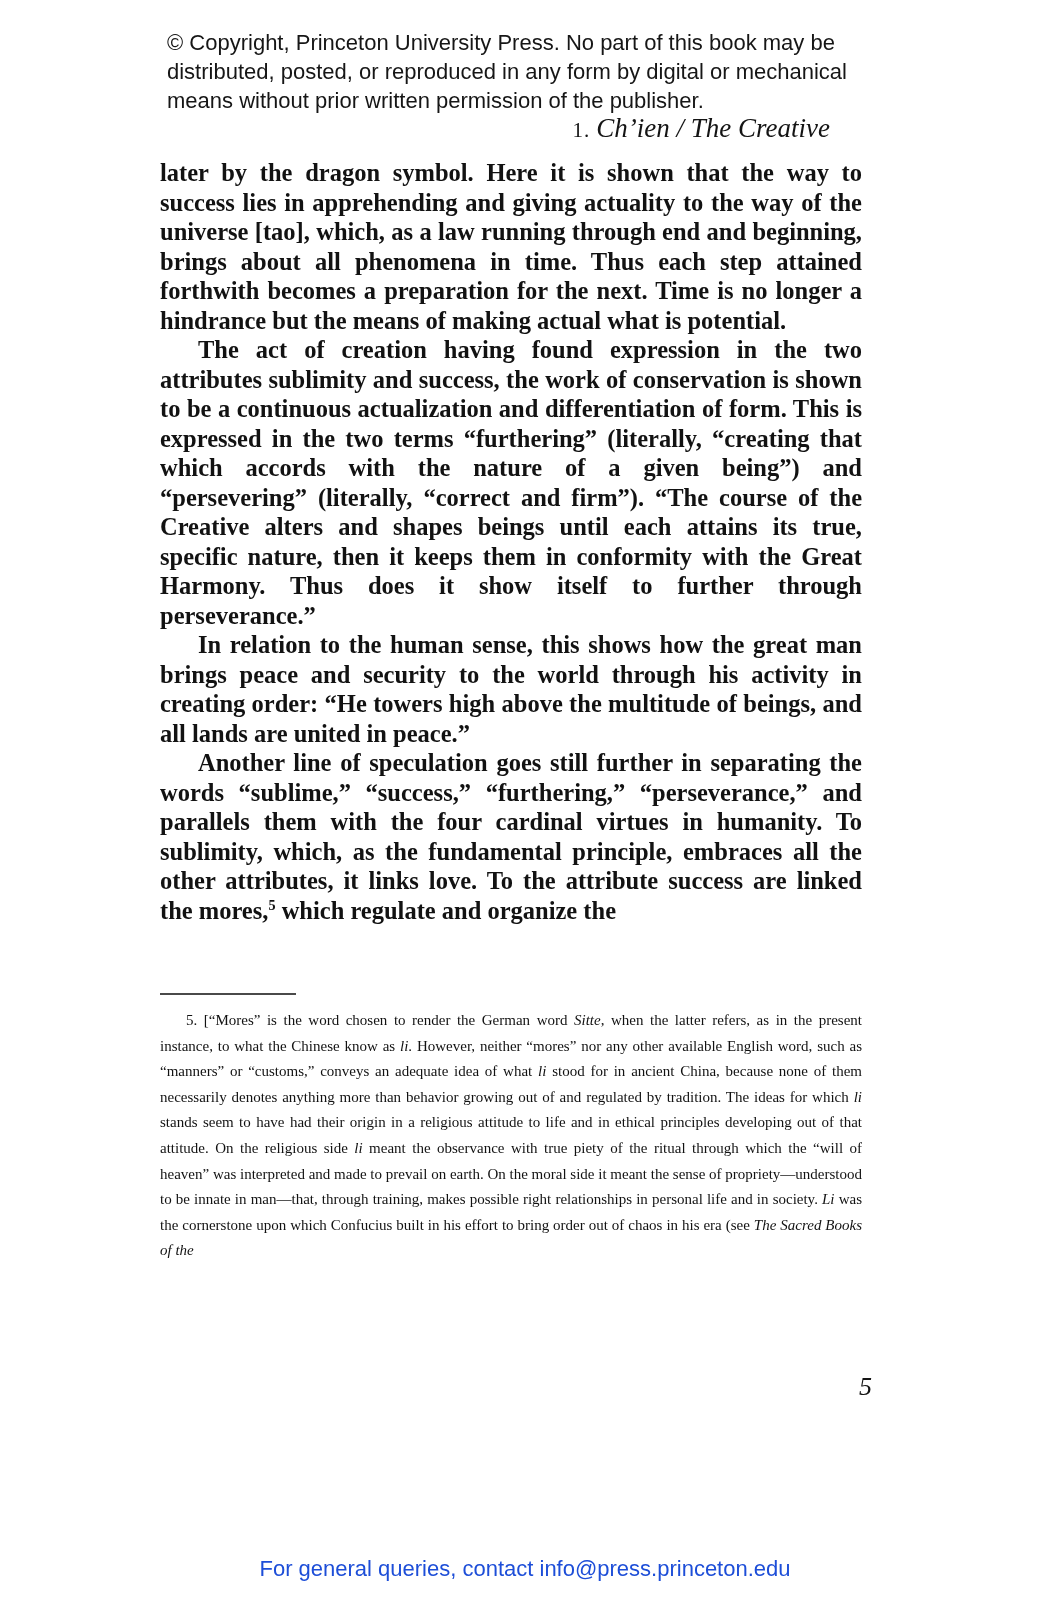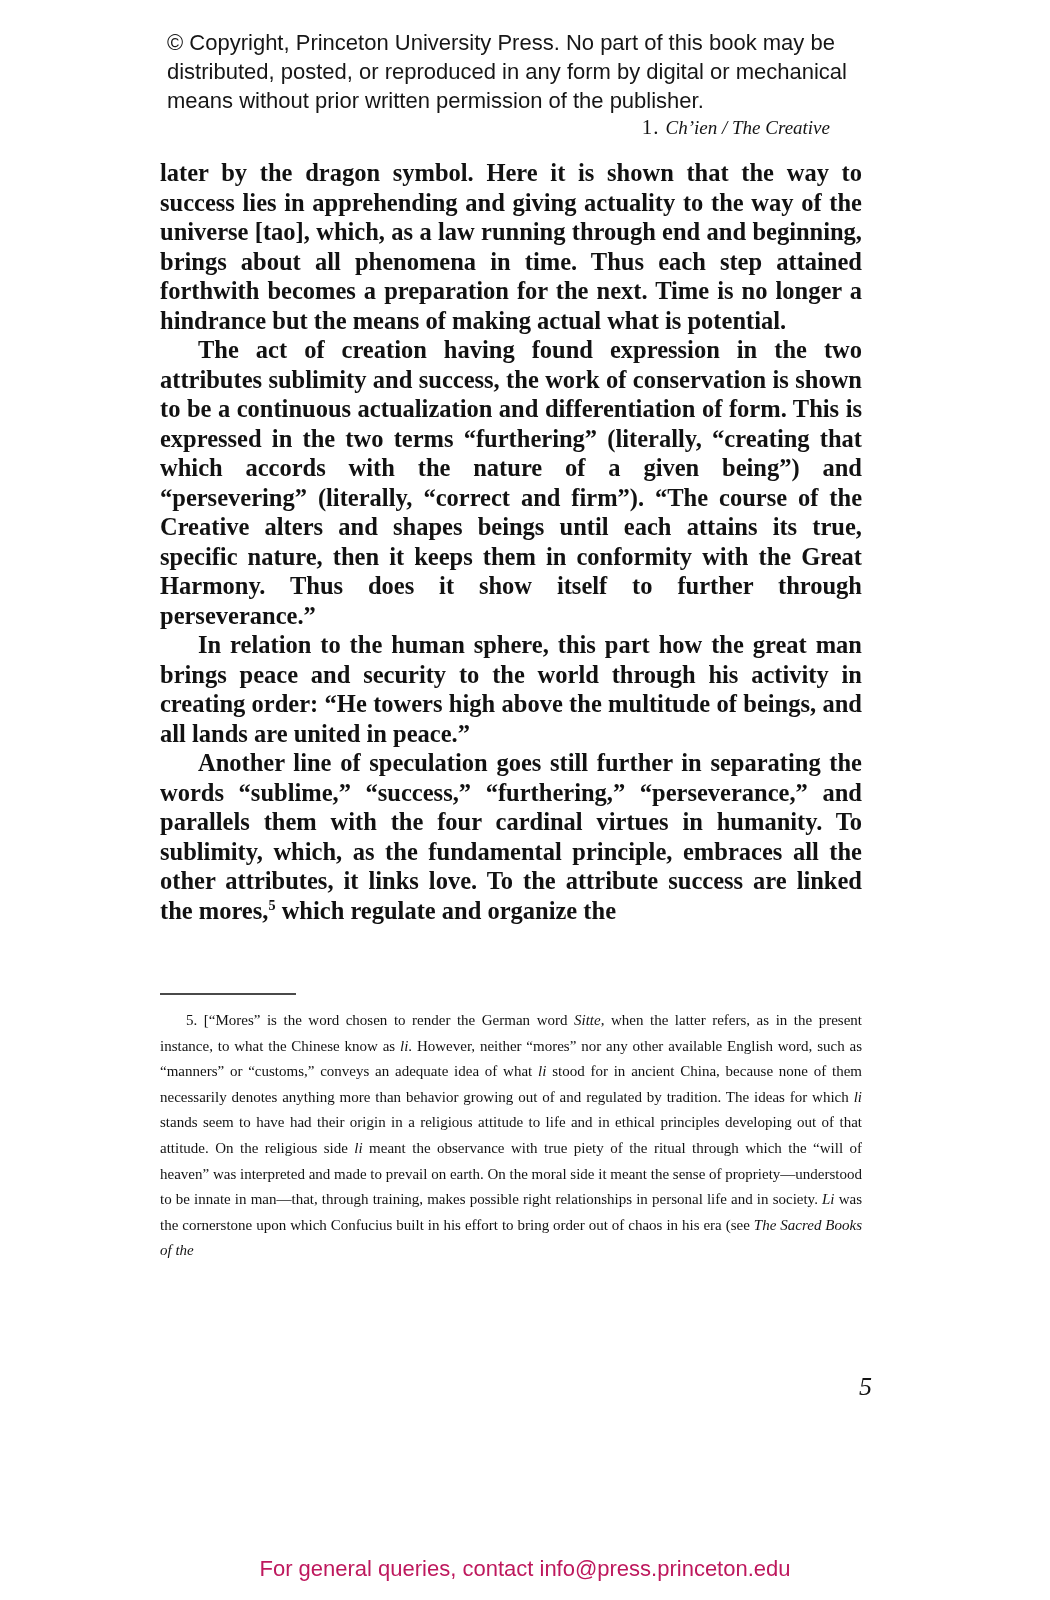--- a/index.html
+++ b/index.html
@@ -36,21 +36,21 @@
     color: #141414;
     white-space: nowrap;
   }
   .running-head .rh-number {
     font-style: normal;
     font-size: 21px;
     letter-spacing: 1px;
   }
   .running-head .rh-title {
     font-style: italic;
-    font-size: 19px;
+    font-size: 27px;
   }
   .body-text {
     position: absolute;
     left: 160px;
     top: 146px;
     width: 702px;
     font-family: "Liberation Serif", serif;
     font-size: 24.5px;
     line-height: 29.5px;
     text-align: justify;
@@ -100,40 +100,40 @@
     color: #141414;
   }
   .footer-contact {
     position: absolute;
     left: 0;
     top: 1544px;
     width: 1050px;
     text-align: center;
     font-family: "Liberation Sans", sans-serif;
     font-size: 22px;
-    color: #be185d;
+    color: #1d4ed8;
   }
   i { font-style: italic; }
 </style>
 </head>
 <body>
 
 <div class="page">
 
   <div class="copyright">© Copyright, Princeton University Press. No part of this book may be distributed, posted, or reproduced in any form by digital or mechanical means without prior written permission of the publisher.</div>
 
   <div class="running-head">
     <span class="rh-number">1.</span>
     <span class="rh-title">Ch’ien / The Creative</span>
   </div>
 
   <div class="body-text">
       <p class="noindent"><span>later by the dragon symbol. Here it is shown that the way to success lies in apprehending and giving actuality to the way of the universe [tao], which, as a law running through end and beginning, brings about all phenomena in time. Thus each step attained forthwith becomes a preparation for the next. Time is no longer a hindrance but the means of making actual what is potential.</span></p>
       <p class="indent"><span>The act of creation having found expression in the two attributes sublimity and success, the work of conservation is shown to be a continuous actualization and differentiation of form. This is expressed in the two terms “furthering” (literally, “creating that which accords with the nature of a given being”) and “persevering” (literally, “correct and firm”). “The course of the Creative alters and shapes beings until each attains its true, specific nature, then it keeps them in conformity with the Great Harmony. Thus does it show itself to further through perseverance.”</span></p>
-      <p class="indent"><span>In relation to the human sphere, this part how the great man brings peace and security to the world through his activity in creating order: “He towers high above the multitude of beings, and all lands are united in peace.”</span></p>
+      <p class="indent"><span>In relation to the human sense, this shows how the great man brings peace and security to the world through his activity in creating order: “He towers high above the multitude of beings, and all lands are united in peace.”</span></p>
       <p class="indent"><span>Another line of speculation goes still further in separating the words “sublime,” “success,” “furthering,” “perseverance,” and parallels them with the four cardinal virtues in humanity. To sublimity, which, as the fundamental principle, embraces all the other attributes, it links love. To the attribute success are linked the mores,</span><sup class="fn-ref">5</sup><span> which regulate and organize the</span></p>
     </div>
 
   <div class="footnote-rule"></div>
 
   <div class="footnote"><span>5. [“Mores” is the word chosen to render the German word </span><i>Sitte</i><span>, when the latter refers, as in the present instance, to what the Chinese know as </span><i>li</i><span>. However, neither “mores” nor any other available English word, such as “manners” or “customs,” conveys an adequate idea of what </span><i>li</i><span> stood for in ancient China, because none of them necessarily denotes anything more than behavior growing out of and regulated by tradition. The ideas for which </span><i>li</i><span> stands seem to have had their origin in a religious attitude to life and in ethical principles developing out of that attitude. On the religious side </span><i>li</i><span> meant the observance with true piety of the ritual through which the “will of heaven” was interpreted and made to prevail on earth. On the moral side it meant the sense of propriety—understood to be innate in man—that, through training, makes possible right relationships in personal life and in society. </span><i>Li</i><span> was the cornerstone upon which Confucius built in his effort to bring order out of chaos in his era (see </span><i>The Sacred Books of the</i></div>
 
   <div class="page-number">5</div>
 
   <div class="footer-contact">For general queries, contact info@press.princeton.edu</div>

